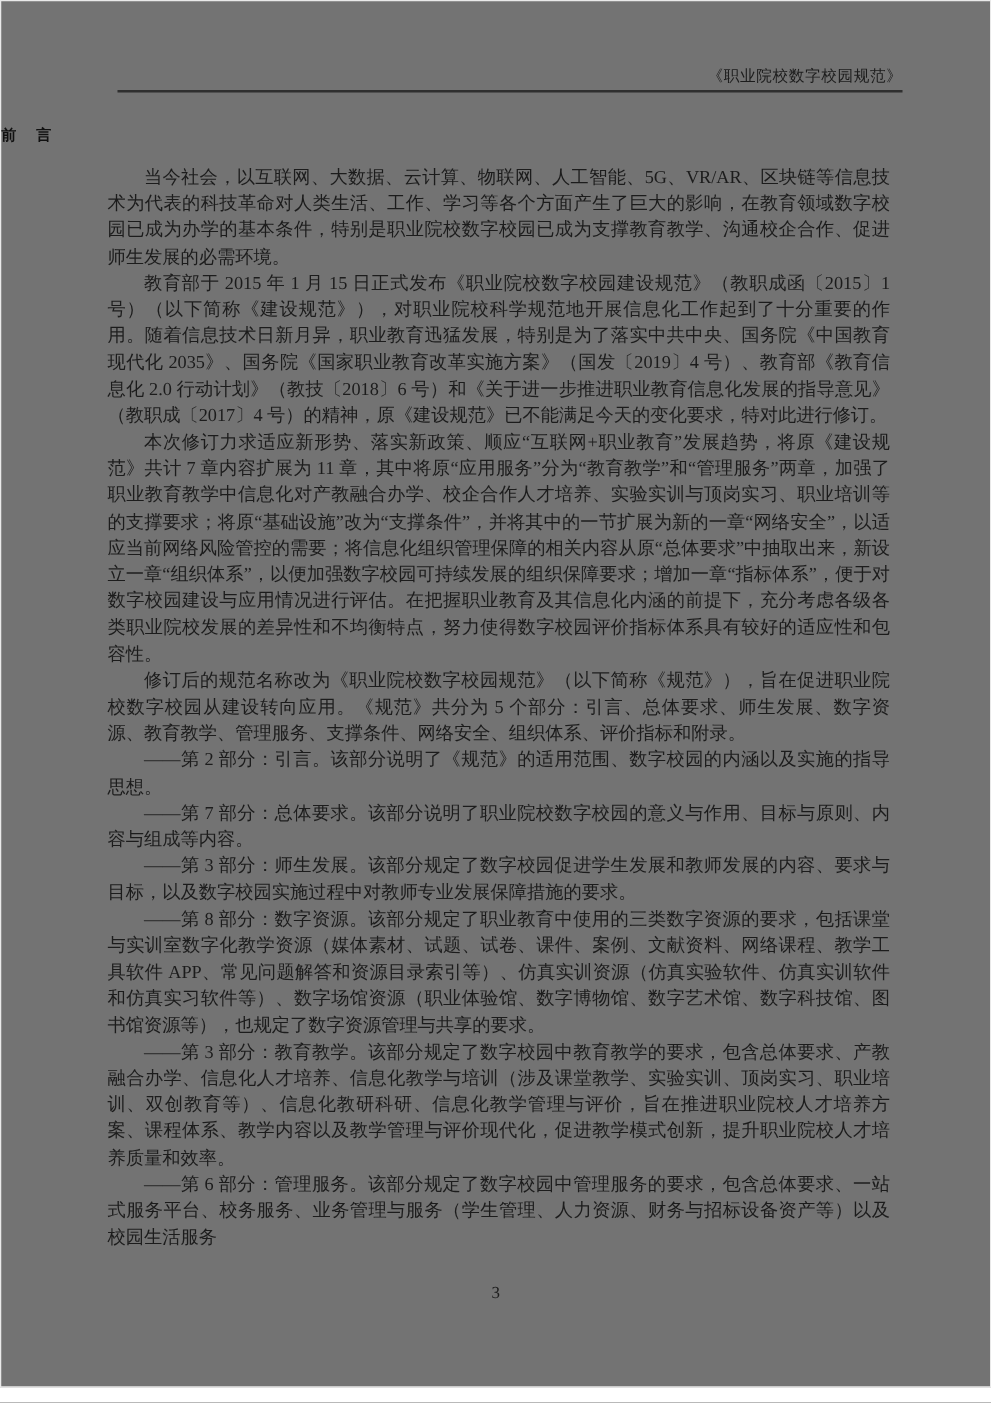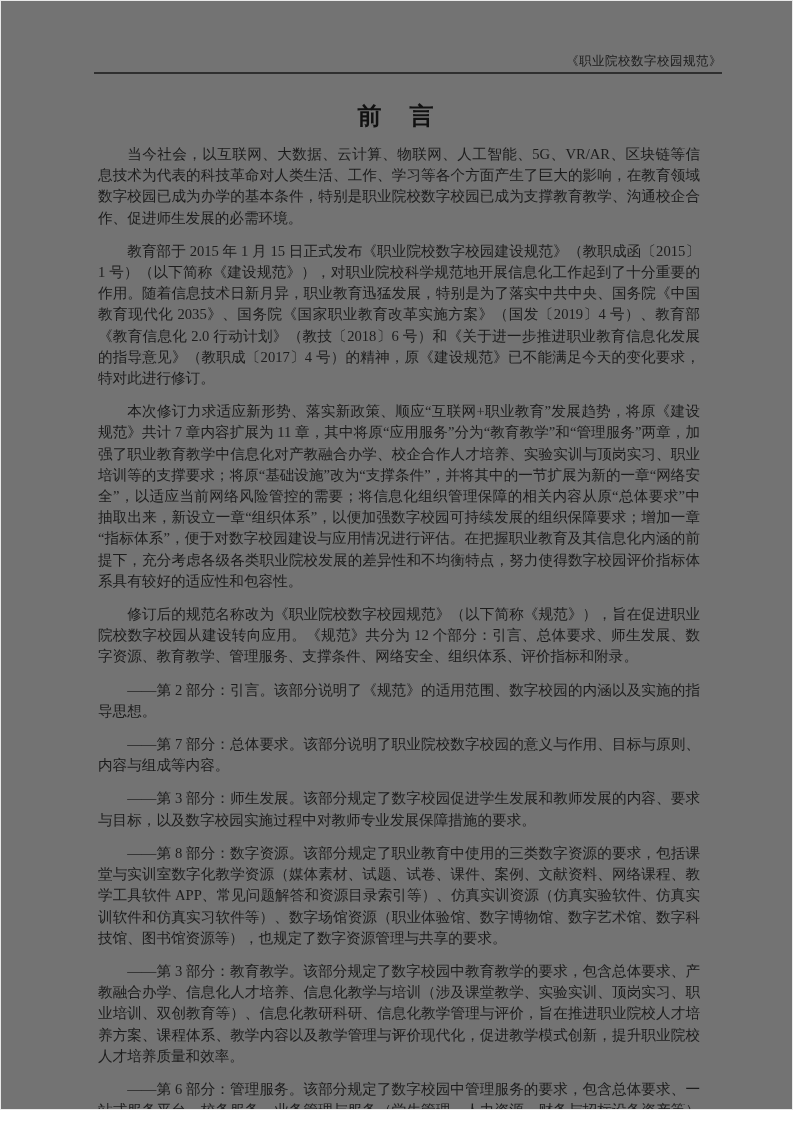--- a/index.html
+++ b/index.html
@@ -37,38 +37,38 @@
     right: 70px;
     height: 2px;
     background: #2f2f2f;
   }
   .doc-title {
     position: absolute;
     top: 99px;
     left: 0;
     width: 100%;
     margin: 0;
-    text-align: center;
-    font-size: 24px;
+    text-align: left;
+    font-size: 12px;
     font-weight: bold;
     letter-spacing: 2px;
     color: #111111;
     font-family: "Liberation Sans", "DejaVu Sans", sans-serif;
   }
   .doc-body {
     position: absolute;
     top: 131px;
     left: 85px;
     width: 626px;
     font-size: 14.6px;
     line-height: 21.2px;
     text-align: justify;
   }
   .doc-body p {
-    margin: 12px;
+    margin: 0;
     padding: 0;
     text-indent: 2em;
     word-break: break-all;
   }
   .page-number {
     position: absolute;
     top: 1025px;
     left: 0;
     width: 100%;
     text-align: center;
@@ -84,21 +84,21 @@
   <div class="running-header">《职业院校数字校园规范》</div>
 
   <div class="header-rule"></div>
 
   <h1 class="doc-title">前　言</h1>
 
   <div class="doc-body">
     <p>当今社会，以互联网、大数据、云计算、物联网、人工智能、5G、VR/AR、区块链等信息技术为代表的科技革命对人类生活、工作、学习等各个方面产生了巨大的影响，在教育领域数字校园已成为办学的基本条件，特别是职业院校数字校园已成为支撑教育教学、沟通校企合作、促进师生发展的必需环境。</p>
     <p>教育部于 2015 年 1 月 15 日正式发布《职业院校数字校园建设规范》（教职成函〔2015〕1 号）（以下简称《建设规范》），对职业院校科学规范地开展信息化工作起到了十分重要的作用。随着信息技术日新月异，职业教育迅猛发展，特别是为了落实中共中央、国务院《中国教育现代化 2035》、国务院《国家职业教育改革实施方案》（国发〔2019〕4 号）、教育部《教育信息化 2.0 行动计划》（教技〔2018〕6 号）和《关于进一步推进职业教育信息化发展的指导意见》（教职成〔2017〕4 号）的精神，原《建设规范》已不能满足今天的变化要求，特对此进行修订。</p>
     <p>本次修订力求适应新形势、落实新政策、顺应“互联网+职业教育”发展趋势，将原《建设规范》共计 7 章内容扩展为 11 章，其中将原“应用服务”分为“教育教学”和“管理服务”两章，加强了职业教育教学中信息化对产教融合办学、校企合作人才培养、实验实训与顶岗实习、职业培训等的支撑要求；将原“基础设施”改为“支撑条件”，并将其中的一节扩展为新的一章“网络安全”，以适应当前网络风险管控的需要；将信息化组织管理保障的相关内容从原“总体要求”中抽取出来，新设立一章“组织体系”，以便加强数字校园可持续发展的组织保障要求；增加一章“指标体系”，便于对数字校园建设与应用情况进行评估。在把握职业教育及其信息化内涵的前提下，充分考虑各级各类职业院校发展的差异性和不均衡特点，努力使得数字校园评价指标体系具有较好的适应性和包容性。</p>
-    <p>修订后的规范名称改为《职业院校数字校园规范》（以下简称《规范》），旨在促进职业院校数字校园从建设转向应用。《规范》共分为 12 个部分：引言、总体要求、师生发展、数字资源、教育教学、管理服务、支撑条件、网络安全、组织体系、评价指标和附录。</p>
+    <p>修订后的规范名称改为《职业院校数字校园规范》（以下简称《规范》），旨在促进职业院校数字校园从建设转向应用。《规范》共分为 5 个部分：引言、总体要求、师生发展、数字资源、教育教学、管理服务、支撑条件、网络安全、组织体系、评价指标和附录。</p>
     <p>——第 2 部分：引言。该部分说明了《规范》的适用范围、数字校园的内涵以及实施的指导思想。</p>
     <p>——第 7 部分：总体要求。该部分说明了职业院校数字校园的意义与作用、目标与原则、内容与组成等内容。</p>
     <p>——第 3 部分：师生发展。该部分规定了数字校园促进学生发展和教师发展的内容、要求与目标，以及数字校园实施过程中对教师专业发展保障措施的要求。</p>
     <p>——第 8 部分：数字资源。该部分规定了职业教育中使用的三类数字资源的要求，包括课堂与实训室数字化教学资源（媒体素材、试题、试卷、课件、案例、文献资料、网络课程、教学工具软件 APP、常见问题解答和资源目录索引等）、仿真实训资源（仿真实验软件、仿真实训软件和仿真实习软件等）、数字场馆资源（职业体验馆、数字博物馆、数字艺术馆、数字科技馆、图书馆资源等），也规定了数字资源管理与共享的要求。</p>
     <p>——第 3 部分：教育教学。该部分规定了数字校园中教育教学的要求，包含总体要求、产教融合办学、信息化人才培养、信息化教学与培训（涉及课堂教学、实验实训、顶岗实习、职业培训、双创教育等）、信息化教研科研、信息化教学管理与评价，旨在推进职业院校人才培养方案、课程体系、教学内容以及教学管理与评价现代化，促进教学模式创新，提升职业院校人才培养质量和效率。</p>
     <p>——第 6 部分：管理服务。该部分规定了数字校园中管理服务的要求，包含总体要求、一站式服务平台、校务服务、业务管理与服务（学生管理、人力资源、财务与招标设备资产等）以及校园生活服务</p>
   </div>
 
   <div class="page-number">3</div>
 

